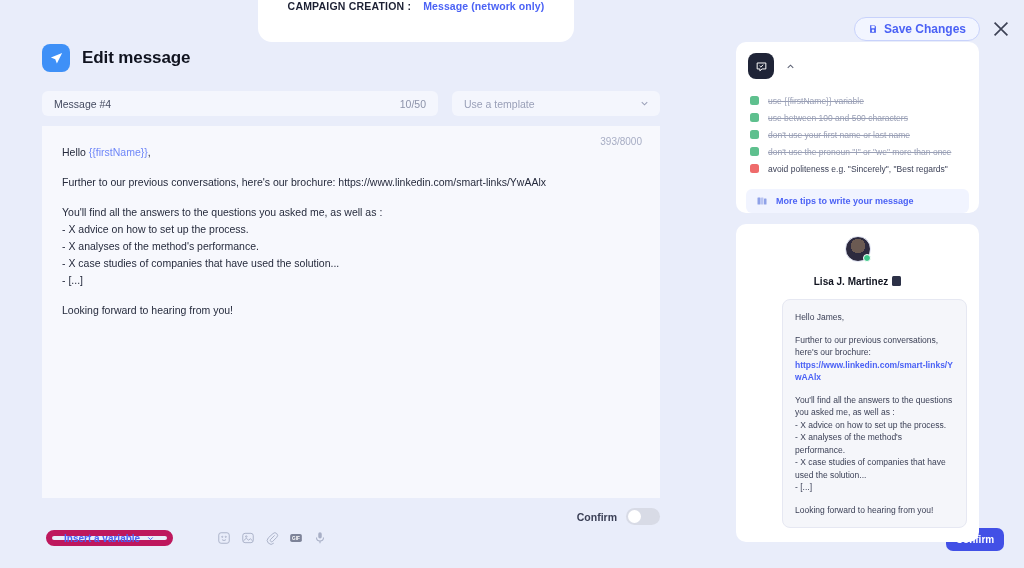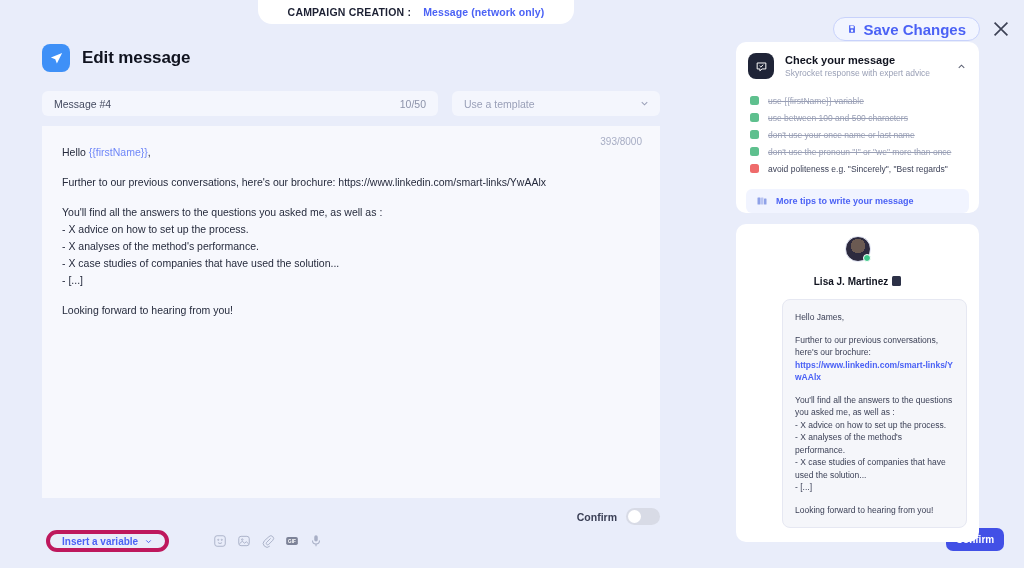--- a/index.html
+++ b/index.html
@@ -6,38 +6,38 @@
   html, body {
     width: 1024px; height: 568px;
     background: #e9edfa;
     font-family: "Liberation Sans", sans-serif;
     overflow: hidden;
   }
   body { position: relative; }
 
   
   .top-tab {
-    position: absolute; left: 258px; top: 0; width: 316px; height: 24px;
+    position: absolute; left: 258px; top: 0; width: 316px; height: 42px;
     background: #ffffff;
     border-bottom-left-radius: 14px; border-bottom-right-radius: 14px;
-    display: flex; align-items: center; justify-content: center; gap: 12px;
+    display: flex; justify-content: center; gap: 12px;
     z-index: 6;
   }
   .top-tab .tt-label { font-size: 10.5px; font-weight: bold; color: #1c2033; letter-spacing: .2px; }
   .top-tab .tt-value { font-size: 10.5px; font-weight: bold; color: #4b62f5; letter-spacing: .1px; }
 
   
   .save-btn {
     position: absolute; right: 44px; top: 17px;
     height: 24px; padding: 0 13px;
     display: flex; align-items: center; gap: 6px;
     background: #f2f5ff; border: 1px solid #c8d2fb; border-radius: 12px;
     cursor: pointer;
   }
-  .save-btn .lbl { font-size: 15px; font-weight: bold; color: #4b62f5; }
+  .save-btn .lbl { font-size: 12px; font-weight: bold; color: #4b62f5; }
   .save-icon { width: 10px; height: 10px; display:block; }
   .close-x {
     position: absolute; right: 12px; top: 18px; width: 22px; height: 22px;
     cursor: pointer; color: #3d4255;
   }
 
   
   .editor-col { position: absolute; left: 30px; top: 38px; width: 630px; padding-left: 12px; }
 
   .edit-head { display: flex; align-items: center; gap: 12px; height: 40px; }
@@ -83,21 +83,21 @@
     position: absolute; right: 0; top: 470px; width: 690px;
     display: flex; align-items: center; justify-content: flex-end; gap: 9px;
   }
   .preview-row .lbl { font-size: 10.5px; font-weight: bold; color: #3a3f55; }
   .toggle { width: 34px; height: 17px; border-radius: 9px; background: #d8dbe6; position: relative; cursor: pointer; }
   .toggle .knob { position: absolute; left: 2px; top: 2px; width: 13px; height: 13px; border-radius: 50%; background: #fff; }
 
   
   .bottom-left { position: absolute; left: 46px; top: 530px; display: flex; align-items: center; gap: 0; }
   .insert-var {
-    height: 22px; padding: 0 12px; border: 4px solid #be185d; border-radius: 11px;
+    height: 16px; padding: 0 12px; border: 6px solid #be185d; border-radius: 11px;
     display: flex; align-items: center; gap: 6px; background: transparent; cursor: pointer;
   }
   .insert-var .lbl { font-size: 10px; font-weight: bold; color: #4b62f5; }
   .icon-row { display: flex; align-items: center; gap: 10px; margin-left: 44px; }
   .tool-icon { width: 14px; height: 14px; cursor: pointer; color: #a8afc6; display:block; }
 
   .confirm-btn {
     position: absolute; right: 20px; top: 528px; width: 58px; height: 23px;
     background: #4250e6; border-radius: 7px; border: none;
     display: flex; align-items: center; justify-content: center; cursor: pointer;
@@ -263,41 +263,37 @@
 
 
   <div class="panel">
     <div class="panel-head">
       <span class="p-icon">
         <svg width="13" height="13" viewBox="0 0 24 24" fill="none" stroke="#ffffff" stroke-width="1.8">
           <path d="M4 5.5h16v11H13l-4 3.5v-3.5H4z"></path>
             <path d="M8.5 10.8l2.3 2.2 4.5-4.4"></path>
         </svg>
       </span>
-      <span class="p-text">
-        <span class="p-title" style="display:block">Check your message</span>
-        <span class="p-sub" style="display:block">Skyrocket response with expert advice</span>
-      </span>
       <svg class="chev" viewBox="0 0 24 24" fill="none" stroke="currentColor" stroke-width="2.2">
           <path d="M6 15l6-6 6 6"></path>
         </svg>
     </div>
 
     <div class="check-list">
       <div class="check-item done">
         <span class="check-box ok"></span>
         <span class="txt">use {{firstName}} variable</span>
       </div>
       <div class="check-item done">
         <span class="check-box ok"></span>
         <span class="txt">use between 100 and 500 characters</span>
       </div>
       <div class="check-item done">
         <span class="check-box ok"></span>
-        <span class="txt">don't use your once name or last name</span>
+        <span class="txt">don't use your first name or last name</span>
       </div>
       <div class="check-item done">
         <span class="check-box ok"></span>
         <span class="txt">don't use the pronoun "I" or "we" more than once</span>
       </div>
       <div class="check-item bad-item">
         <span class="check-box bad"></span>
         <span class="txt">avoid politeness e.g. "Sincerely", "Best regards"</span>
       </div>
     </div>

